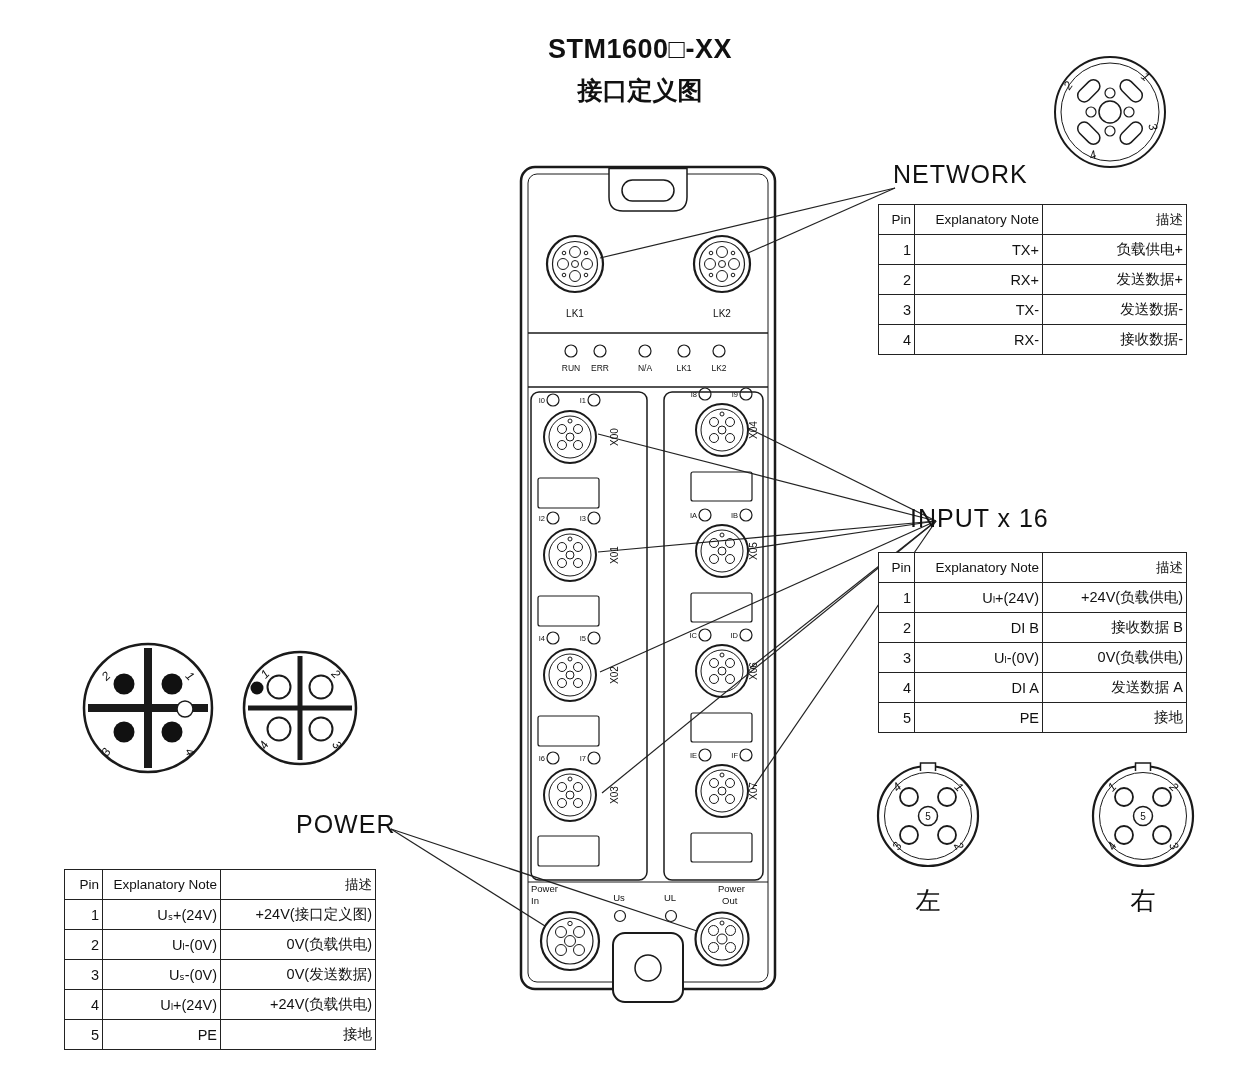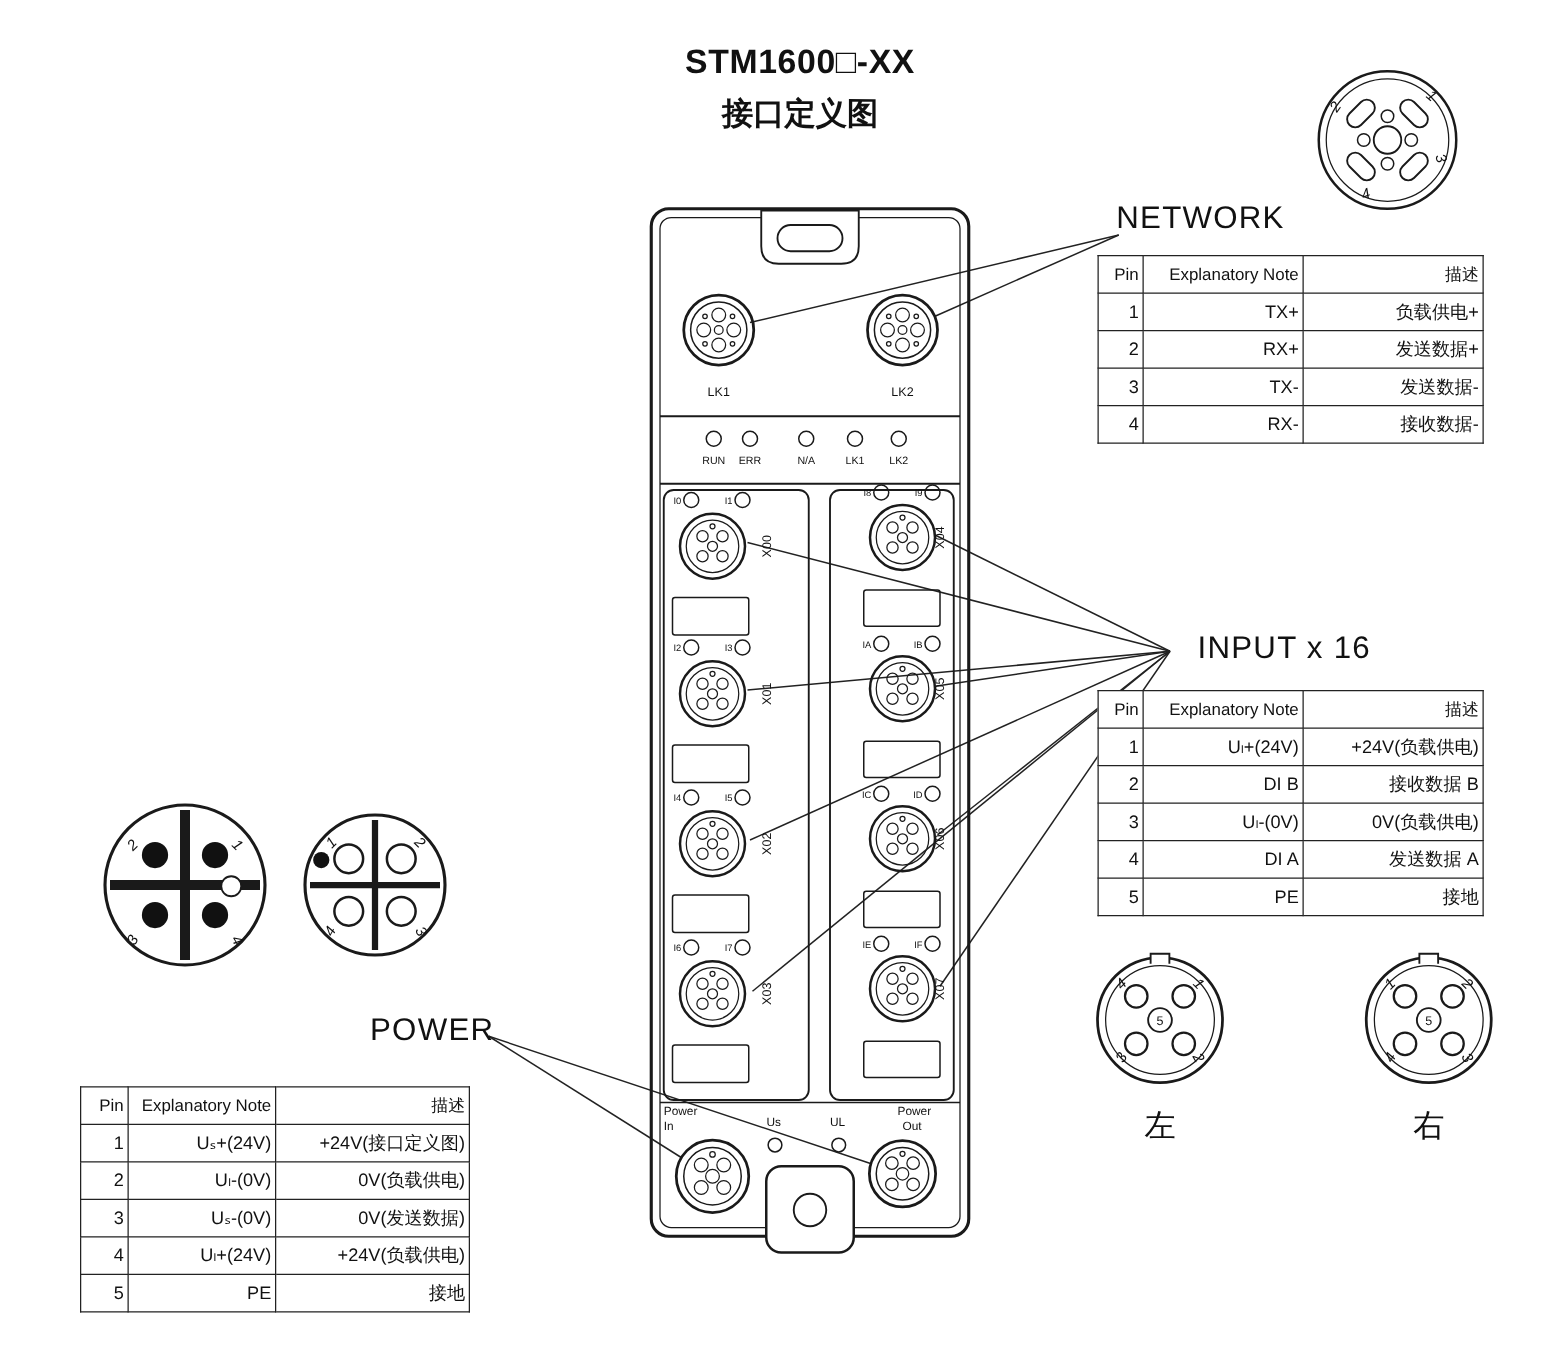--- a/index.html
+++ b/index.html
@@ -352,21 +352,21 @@
     <text class="pin-num" x="1174" y="850" transform="rotate(60 1174 846)">3</text>
   </g>
 </svg>
 
   <div class="abs title">
     <div class="t1">STM1600□-XX</div>
     <div class="t2">接口定义图</div>
   </div>
 
   <div class="abs seclabel" style="left:893px;top:160px">NETWORK</div>
-  <div class="abs seclabel" style="left:958px;top:504px">INPUT x 16</div>
+  <div class="abs seclabel" style="left:910px;top:504px">INPUT x 16</div>
   <div class="abs seclabel" style="left:296px;top:810px">POWER</div>
   <div class="abs facelabel" style="left:898px;top:884px">左</div>
   <div class="abs facelabel" style="left:1113px;top:884px">右</div>
 
   <table class="tbl" style="left:878px;top:204px">
     <colgroup>
         <col style="width:36px">
         <col style="width:128px">
         <col style="width:144px">
       </colgroup>

